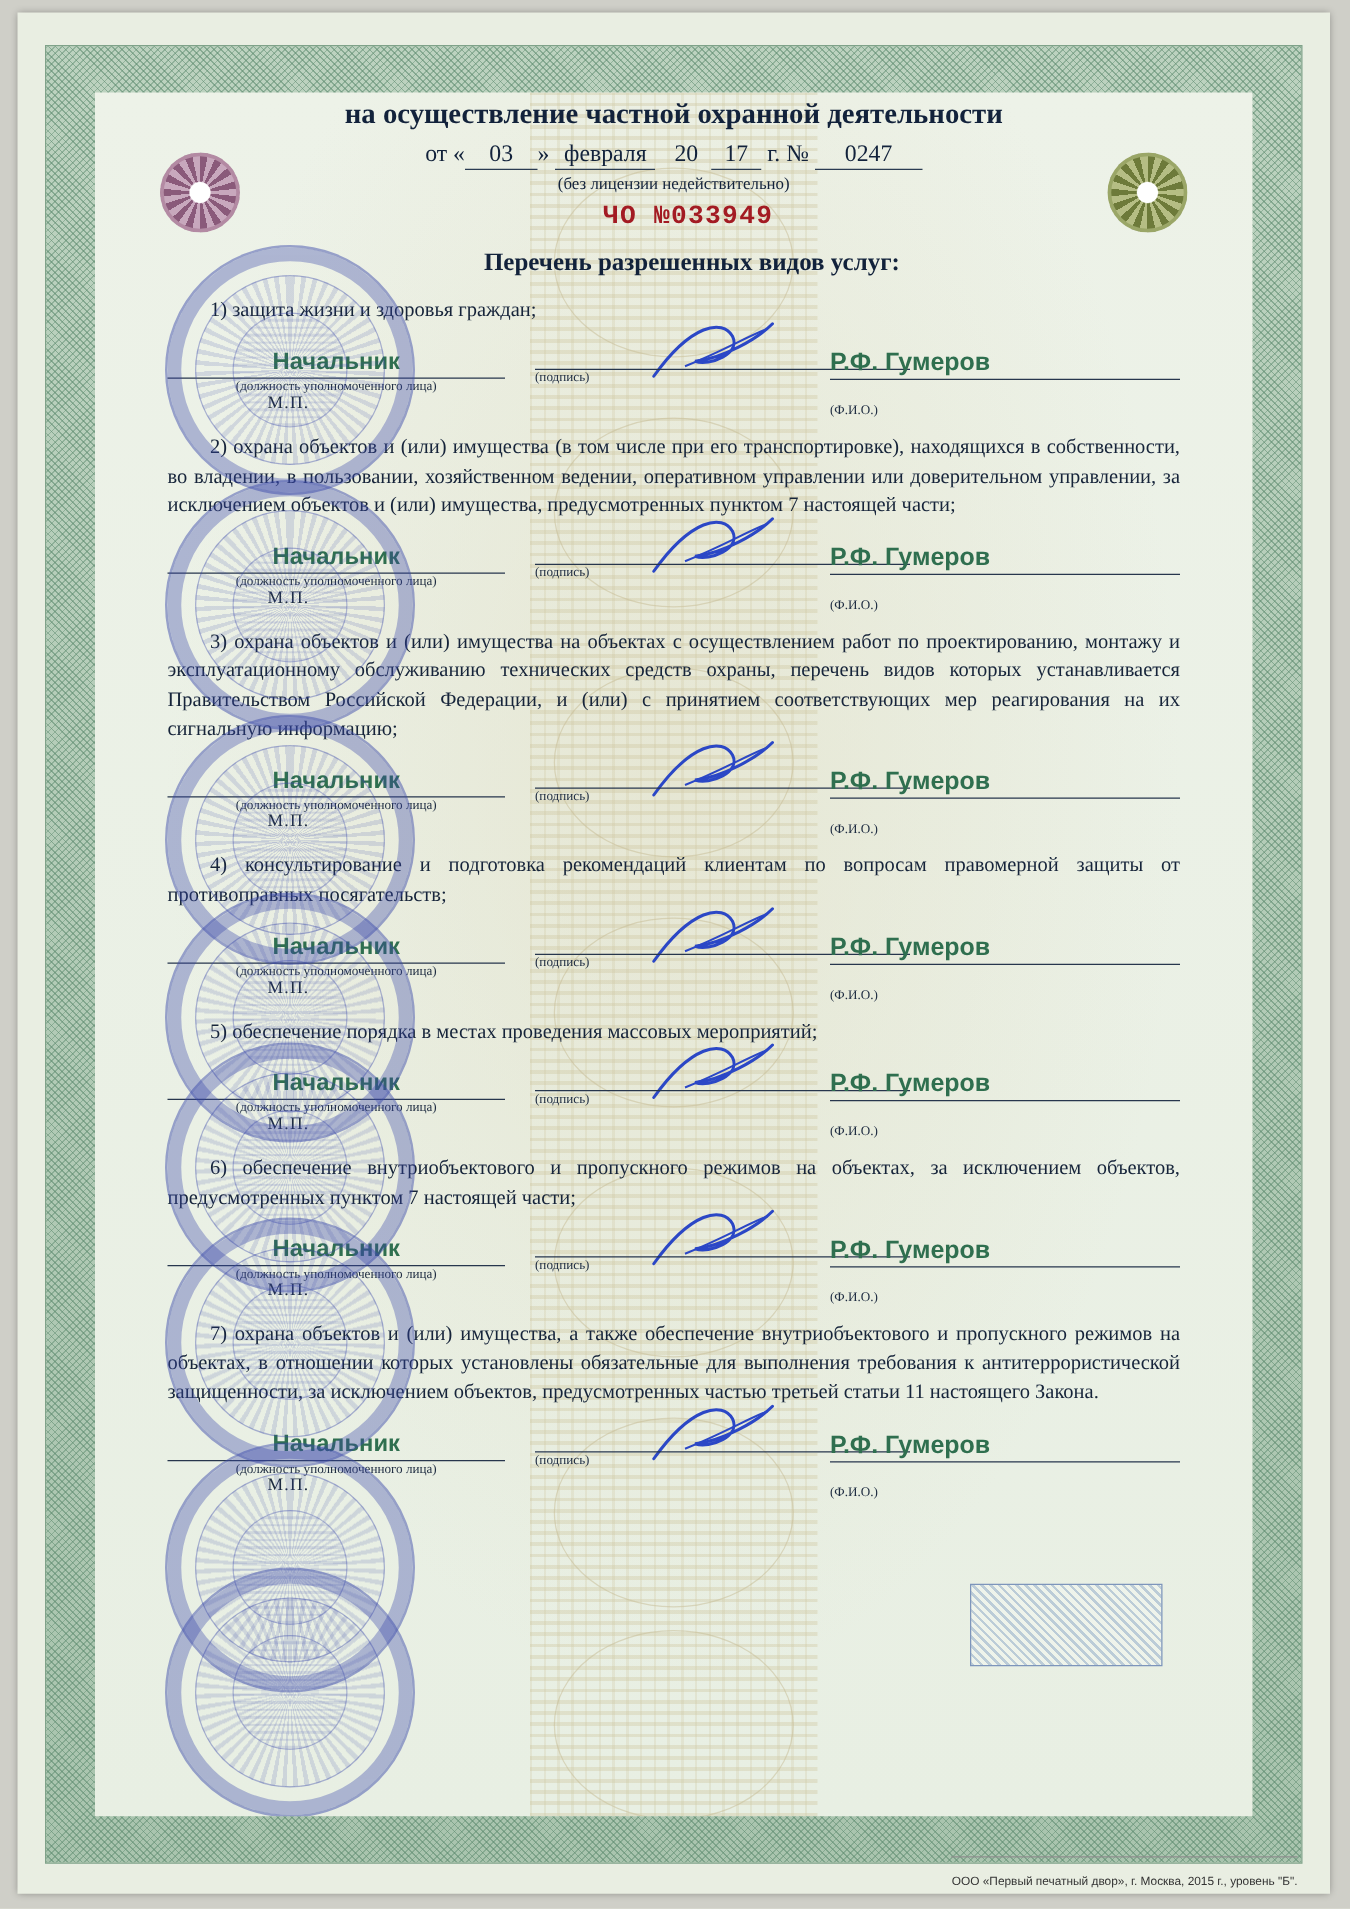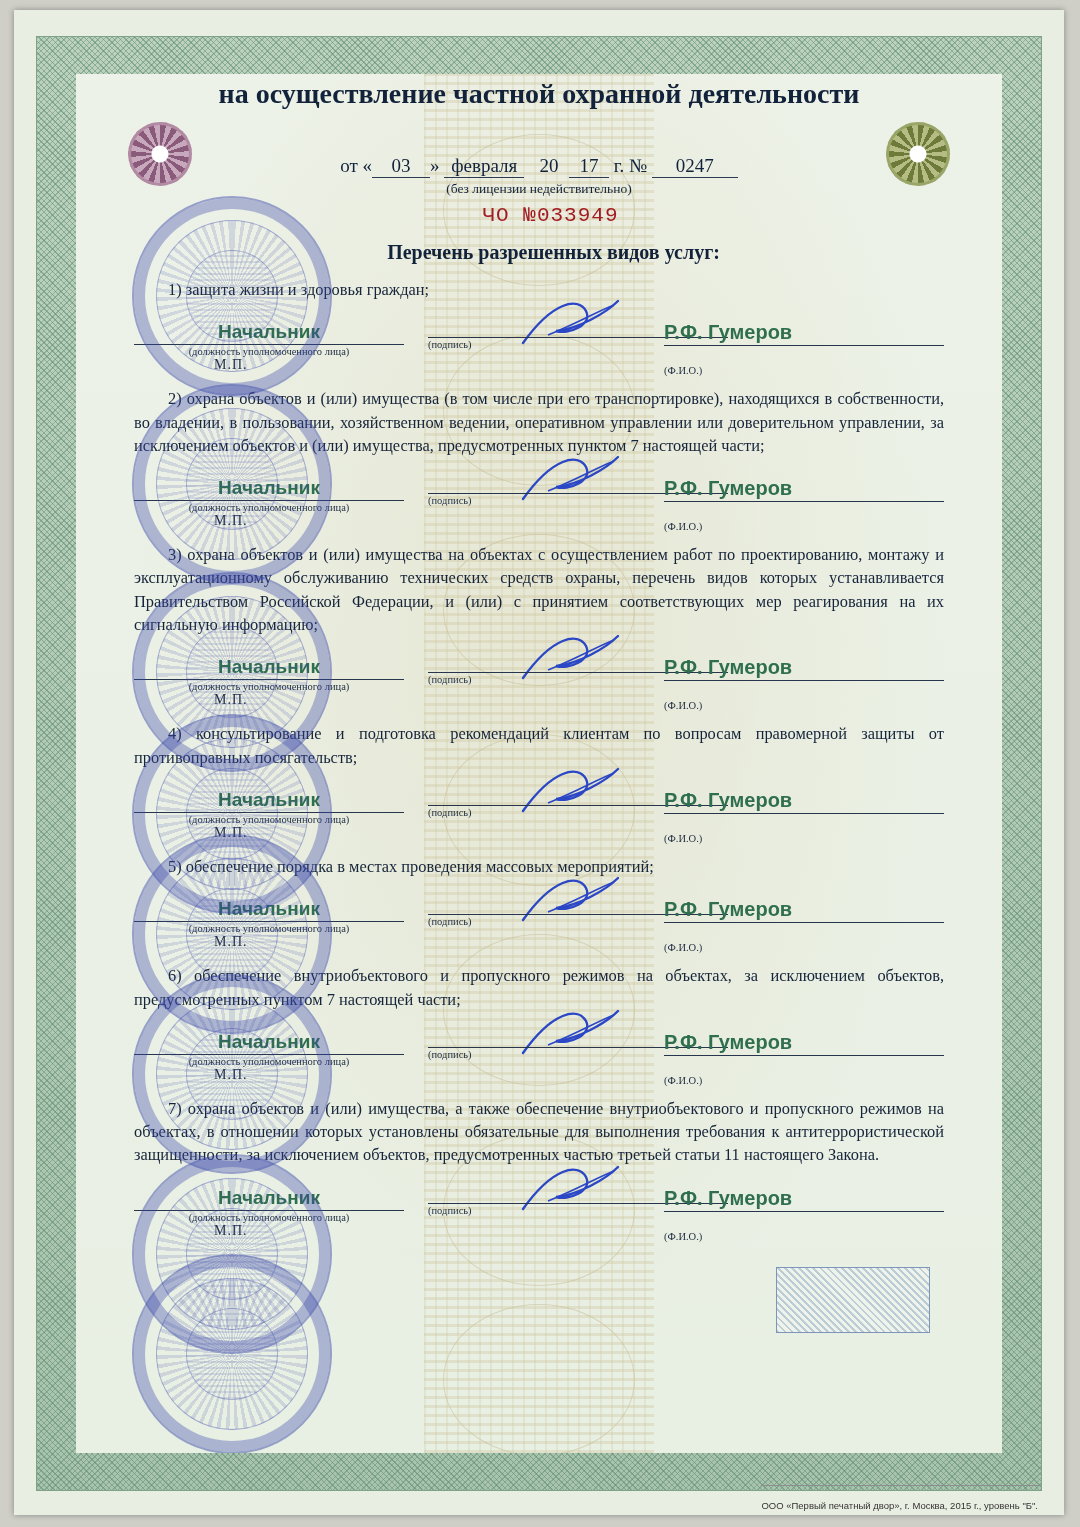--- a/index.html
+++ b/index.html
@@ -74,27 +74,27 @@
   }
   .rosette.right{right:52px;
     background:
       radial-gradient(circle at 50% 50%, #fff 0 8px, rgba(255,255,255,0) 9px),
       repeating-conic-gradient(from 0deg, #6d7a3a 0 12deg, #b5bd84 12deg 24deg);
     box-shadow:inset 0 0 0 3px #9aa667;
   }
 
   .head{text-align:center;color:#12223b;}
   .h1{font-size:21px;font-weight:bold;margin-top:36px;letter-spacing:.2px;}
-  .h2{font-size:28px;font-weight:bold;margin-top:4px;}
+  .h2{font-size:23px;font-weight:bold;margin-top:4px;}
   .dateline{font-size:19px;margin-top:9px;}
   .dateline .u{display:inline-block;border-bottom:1px solid #2a3b52;padding:0 7px;min-width:44px;}
   .dateline .u.num{min-width:72px;}
-  .dateline .u.yr{min-width:26px;border-bottom:none;margin-top:36px;}
+  .dateline .u.yr{min-width:26px;border-bottom:none;}
   .sub{font-size:13.5px;margin-top:3px;}
-  .serial{margin-top:7px;font-size:21px;font-weight:normal;color:#a31b23;letter-spacing:1px;
+  .serial{margin-top:7px;font-size:21px;font-weight:bold;color:#a31b23;letter-spacing:1px;
           font-family:"Liberation Mono", monospace;margin-left:23px;}
   .listtitle{font-size:20px;font-weight:bold;margin-top:14px;color:#12223b;padding-left:29px;}
 
   .para{
     margin:14px 58px 0 58px;
     font-size:16.4px;line-height:1.42;color:#16243a;
     text-align:justify;text-justify:inter-word;text-indent:34px;
   }
 
   

